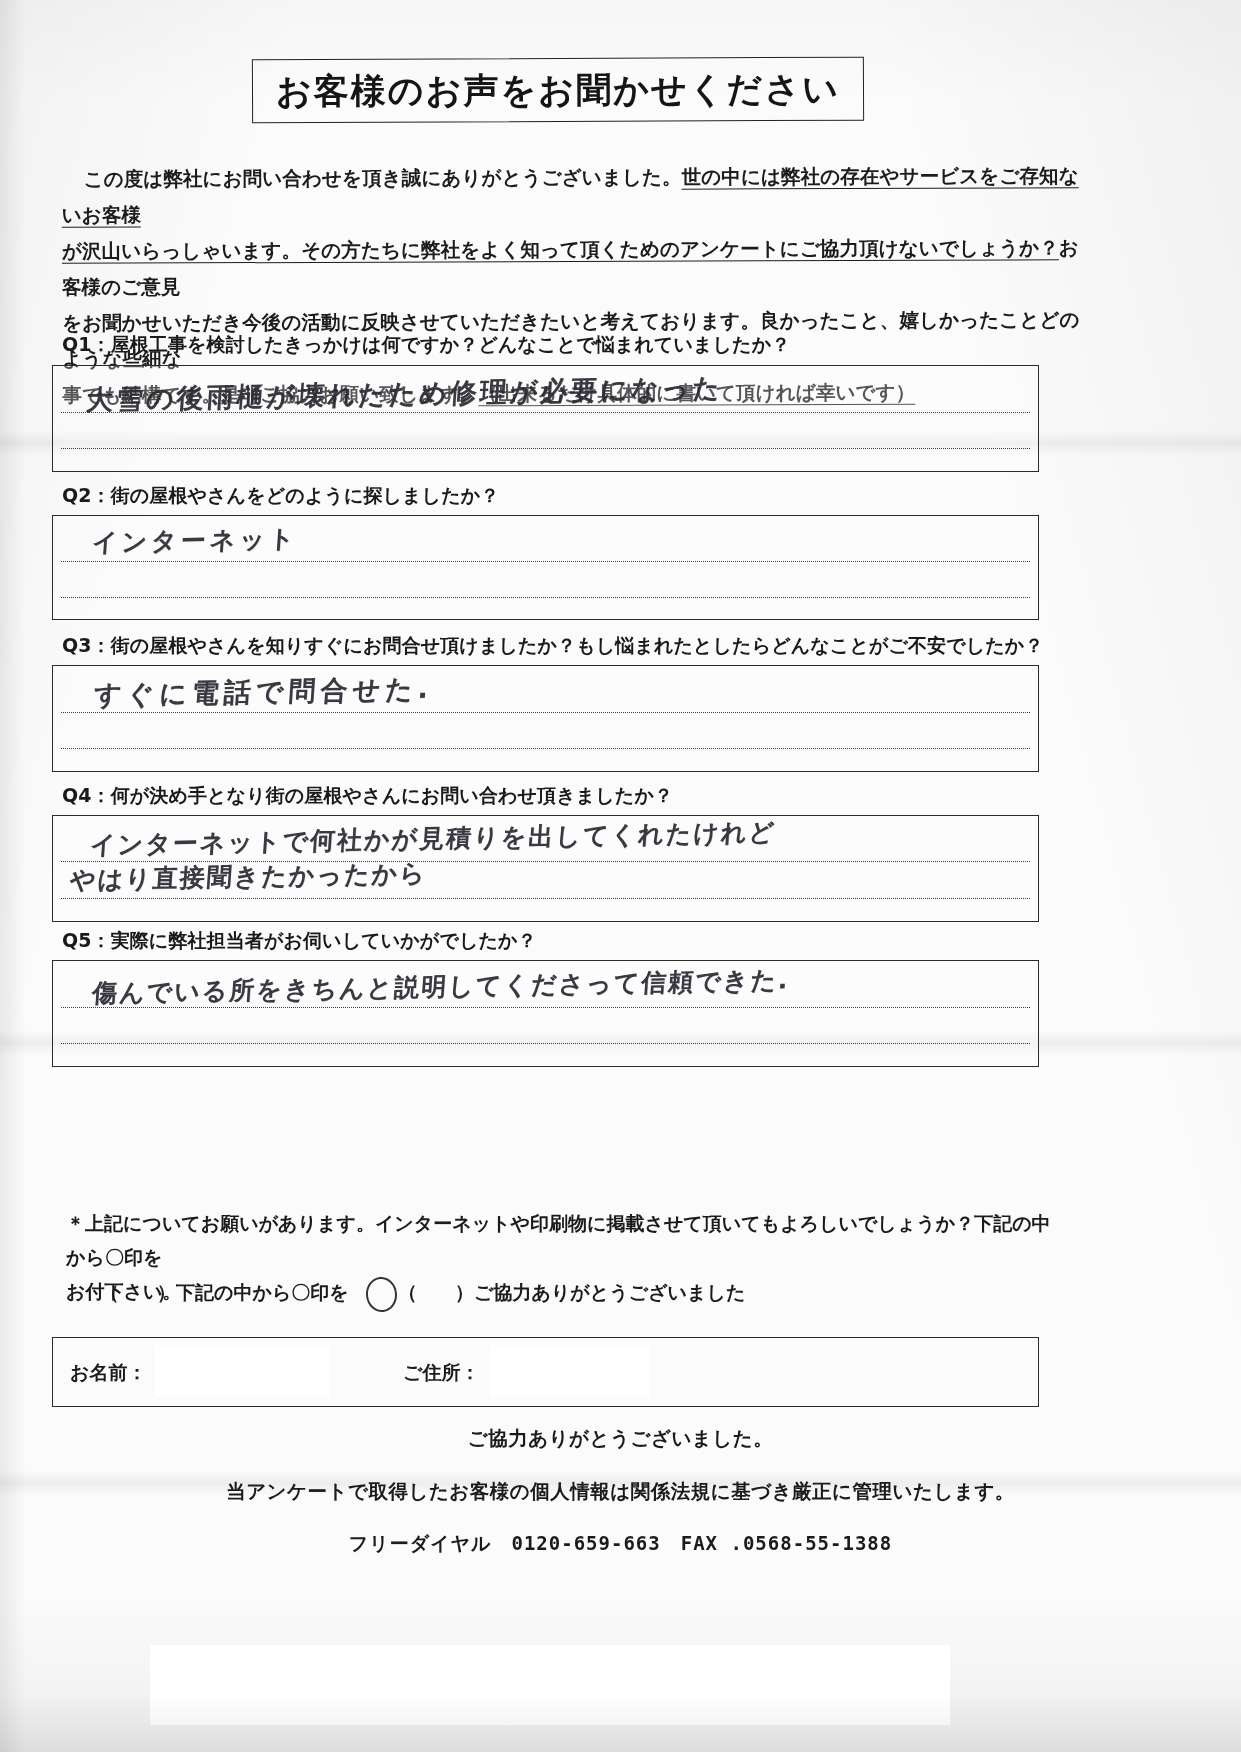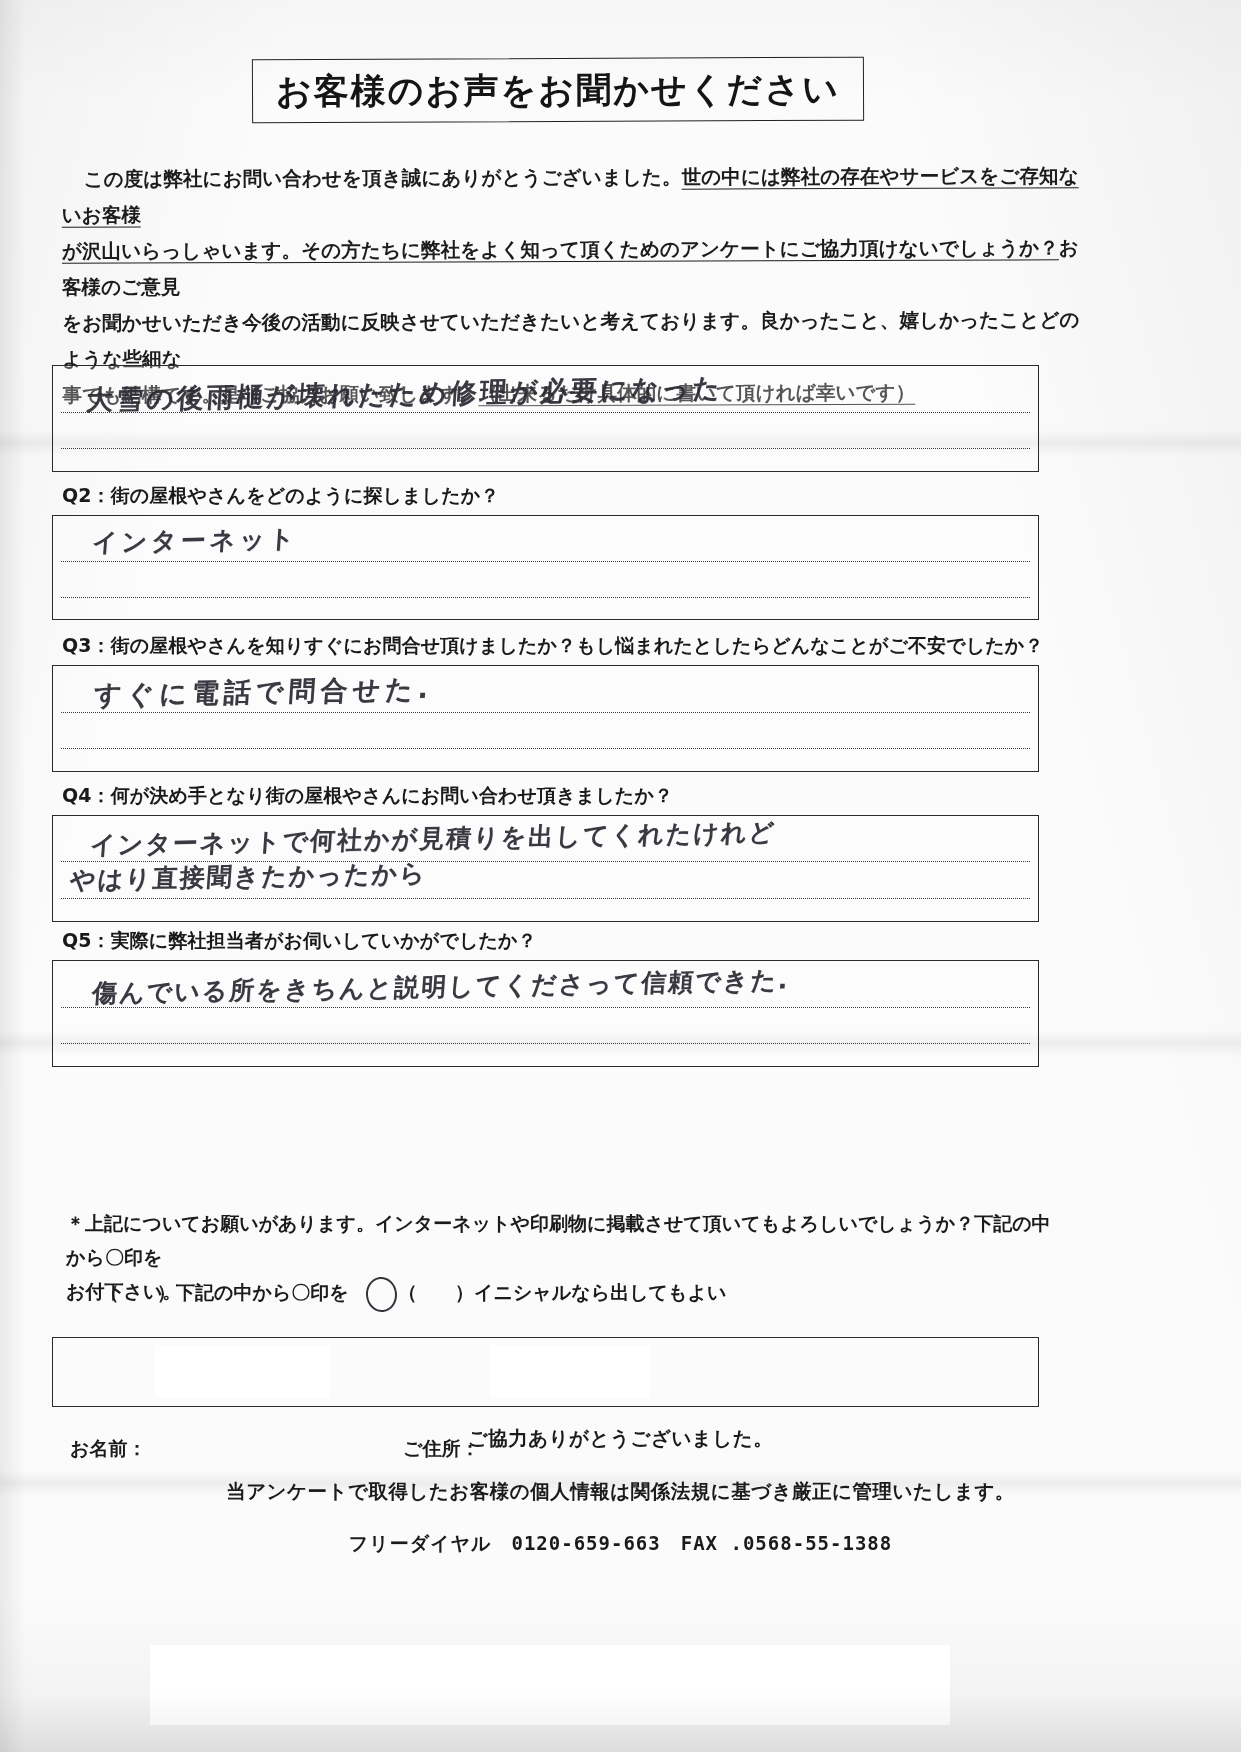--- a/index.html
+++ b/index.html
@@ -91,21 +91,21 @@
     position:absolute;left:366px;top:1277px;width:27px;height:31px;
     border:2.2px solid #33333c;border-radius:50%;
     transform:rotate(-6deg);
   }
 
   
   .namebox{
     position:absolute;left:52px;top:1337px;width:985px;height:68px;
     border:1.4px solid #2a2a2a;
   }
-  .namelbl{position:absolute;top:1436px;font-size:19px;color:#1b1b1b;
+  .namelbl{position:absolute;top:1360px;font-size:19px;color:#1b1b1b;
     font-family:"DejaVu Sans","Liberation Sans",sans-serif;}
   .redact{position:absolute;background:#ffffff;}
 
   
   .footer{
     position:absolute;left:0;right:0;top:1425px;
     text-align:center;color:#1b1b1b;
     font-family:"DejaVu Sans","Liberation Sans",sans-serif;
   }
   .footer div{margin:0 0 26px 0;font-size:19.5px;letter-spacing:0.5px;}
@@ -142,20 +142,21 @@
     </p>
     <p>
       <span class="u">が沢山いらっしゃいます。その方たちに弊社をよく知って頂くためのアンケートにご協力頂けないでしょうか？</span><span>お客様のご意見</span>
     </p>
     <p>をお聞かせいただき今後の活動に反映させていただきたいと考えております。良かったこと、嬉しかったことどのような些細な</p>
     <p>
       <span>事でも結構です。是非ご協力お願い致します。</span><span class="u">（出来るだけ具体的に書いて頂ければ幸いです）</span>
     </p>
   </div>
 
+  <div class="qlabel" style="top:332px">Q1：屋根工事を検討したきっかけは何ですか？どんなことで悩まれていましたか？</div>
   <div class="answerbox" style="top:365px;height:105px">
     <div class="dashline" style="top:46px"></div>
     <div class="dashline" style="top:82px"></div>
   </div>
   <div class="hand" style="left:86px;top:376px">大雪の後雨樋が壊れたため修理が必要になった</div>
 
   <div class="qlabel" style="top:483px">Q2：街の屋根やさんをどのように探しましたか？</div>
   <div class="answerbox" style="top:515px;height:103px">
     <div class="dashline" style="top:45px"></div>
     <div class="dashline" style="top:81px"></div>
@@ -184,21 +185,21 @@
   </div>
   <div class="hand" style="left:92px;top:970px;font-size:25px;letter-spacing:2px">傷んでいる所をきちんと説明してくださって信頼できた.</div>
 
   <div class="note">
     <div>＊上記についてお願いがあります。インターネットや印刷物に掲載させて頂いてもよろしいでしょうか？下記の中から〇印を</div>
     <div>お付下さい。</div>
   </div>
   <div class="choices">
     <span>（　　）下記の中から〇印を</span>
     <span style="display:inline-block;width:36px"></span>
-    <span>（　　）イニシャルなら出してもよい</span>
+    <span>（　　）ご協力ありがとうございました</span>
   </div>
   <div class="circle-mark"></div>
 
   <div class="namebox"></div>
   <div class="namelbl" style="left:70px">お名前：</div>
   <div class="redact" style="left:155px;top:1345px;width:175px;height:52px"></div>
   <div class="namelbl" style="left:403px">ご住所：</div>
   <div class="redact" style="left:490px;top:1345px;width:160px;height:52px"></div>
 
   <div class="footer">

